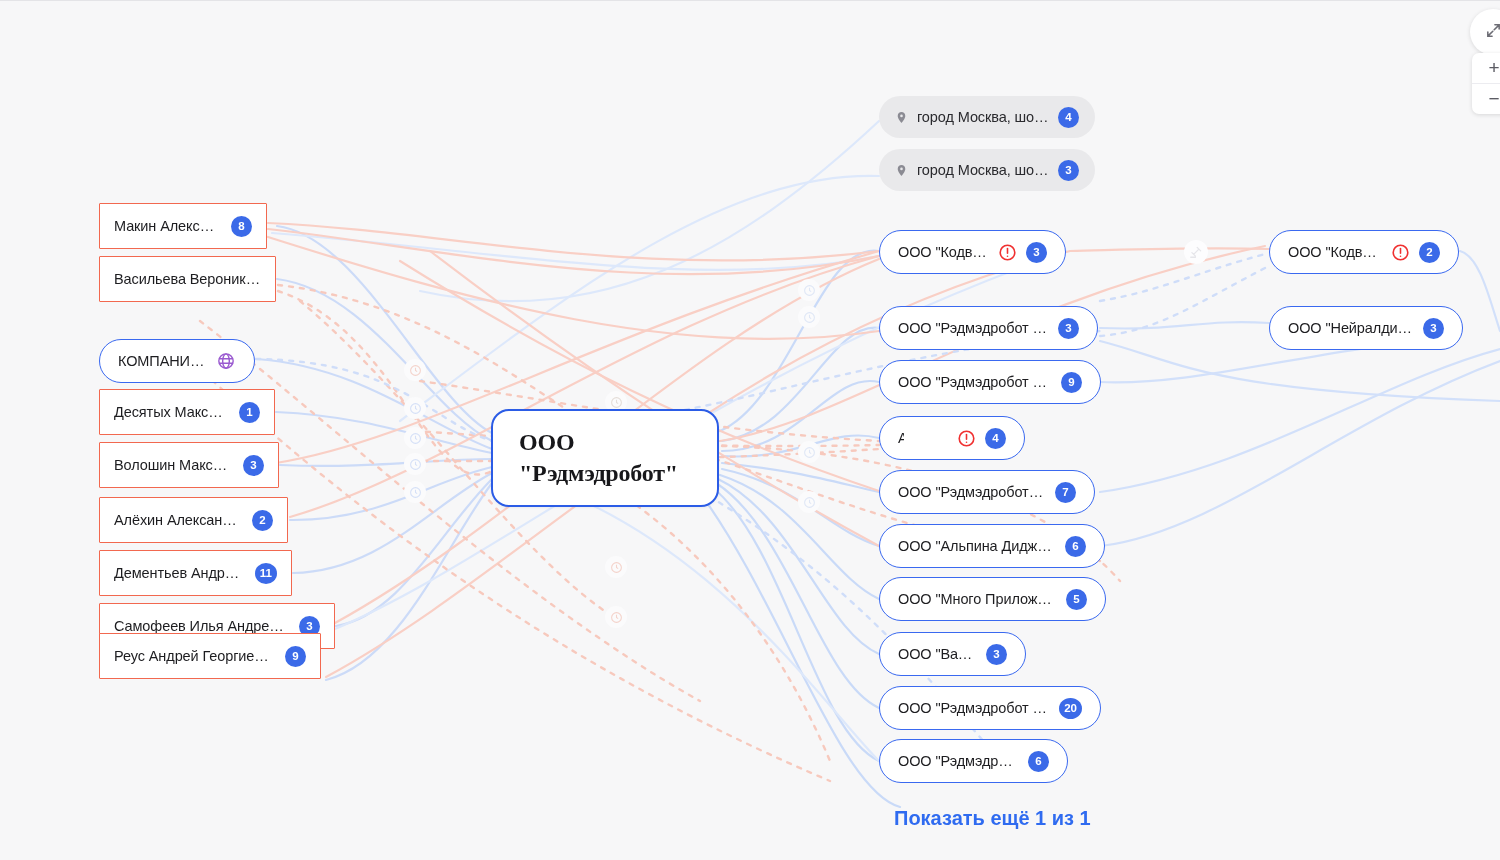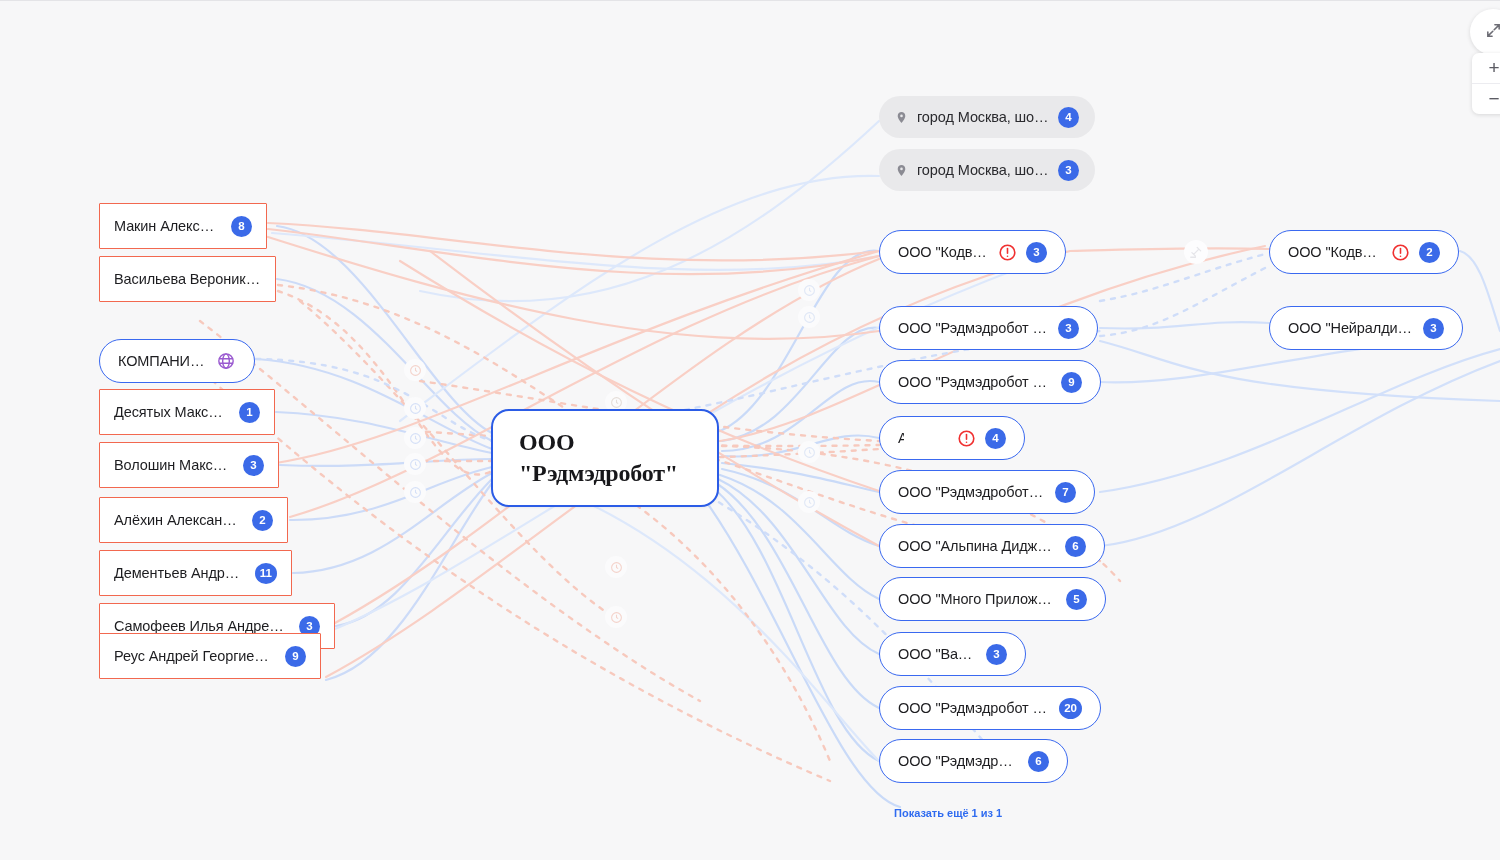--- a/index.html
+++ b/index.html
@@ -107,21 +107,21 @@
     display: flex; align-items: center; justify-content: center;
   }
   .globe { flex: none; width: 20px; height: 20px; display:flex; }
   .pin  { flex: none; width: 14px; height: 18px; display:flex; align-items:center; }
   .spacer { flex: none; width: 34px; }
 
   
   #more-link {
     position: absolute;
     left: 894px; top: 806px;
-    font-size: 11px;
+    font-size: 20px;
     font-weight: bold;
     color: #2f6bf0;
     cursor: pointer;
     z-index: 8;
   }
 
   
   #fs-btn {
     position: absolute;
     right: -16px; top: 8px;

